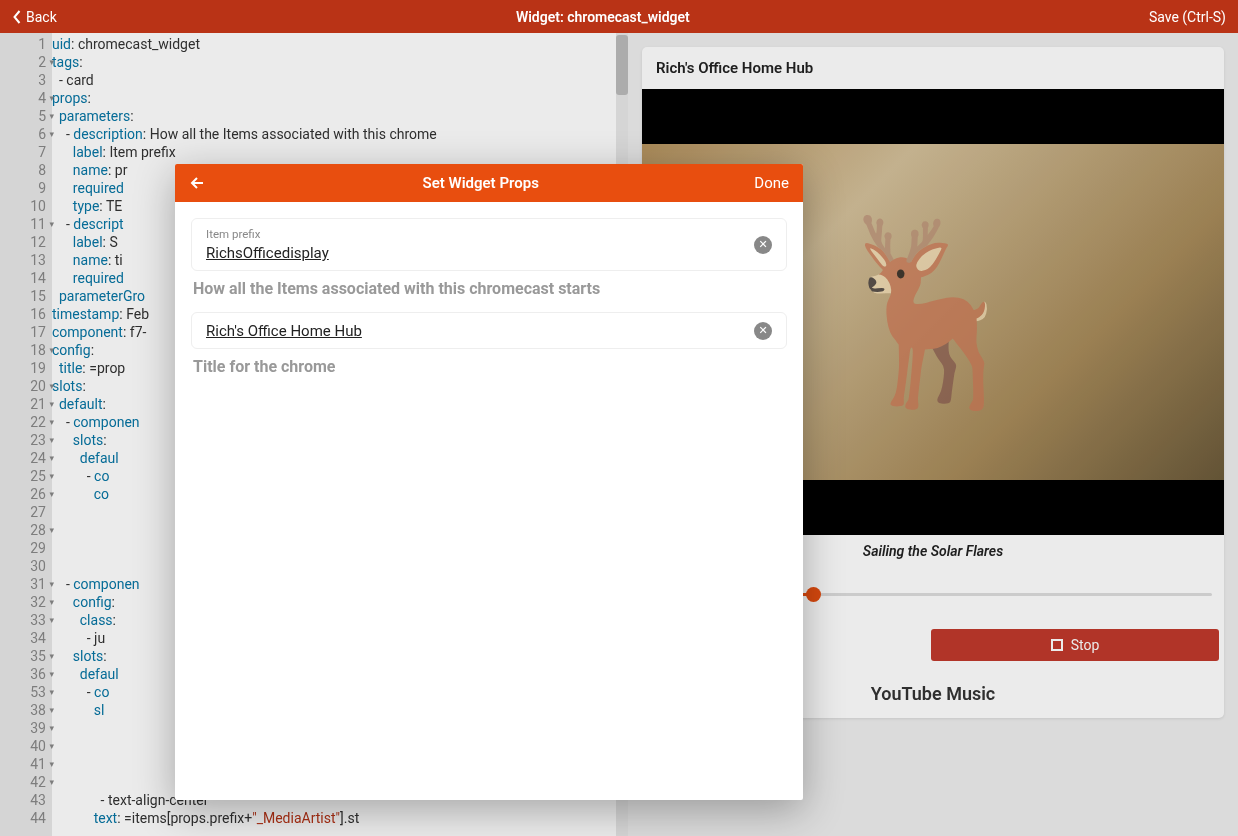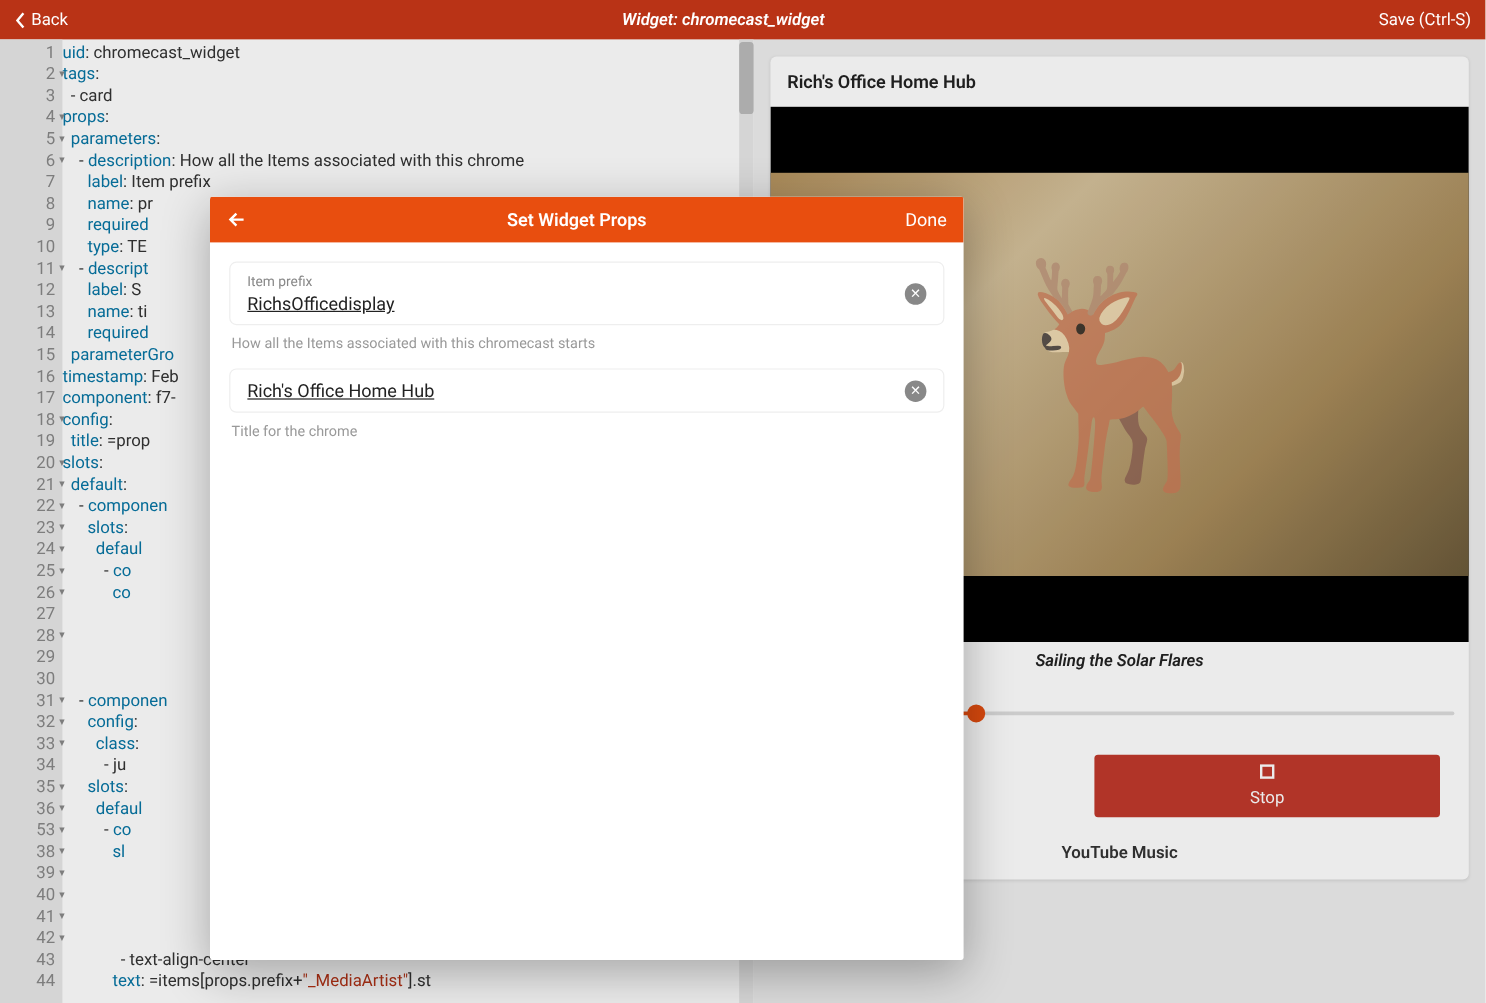--- a/index.html
+++ b/index.html
@@ -2,21 +2,21 @@
 <html><head>
 <meta charset="utf-8">
 <style>
 * { margin: 0; padding: 0; box-sizing: border-box; font-family: -apple-system, BlinkMacSystemFont, "Segoe UI", Roboto, sans-serif; }
 body { background: #f0f0f0; width: 1238px; height: 836px; overflow: hidden; position: relative; }
 
 
 .top-bar { background: #b93316; color: #fff; height: 33px; display: flex; align-items: center; padding: 16px 12px; font-size: 14px; }
 .top-bar .back { display: flex; align-items: center; cursor: pointer; }
 .top-bar .back svg { width: 11px; height: 16px; margin-right: 3px; }
-.top-bar .title { flex: 1; text-align: center; font-weight: 600; font-style: italic; }
+.top-bar .title { flex: 1; text-align: center; font-weight: 600; }
 .top-bar .save { cursor: pointer; }
 
 
 .main { display: flex; height: calc(836px - 33px); }
 
 
 .editor-wrap { width: 628px; background: #fff; display: flex; position: relative; }
 .gutter { width: 52px; background: #e8e8e8; color: #888; font-family: "Courier New", monospace; font-size: 14px; line-height: 18px; text-align: right; padding-top: 2px; user-select: none; }
 .gutter .ln { padding-right: 6px; position:relative; }
 .gutter .fold::after { content:"▾"; font-size:9px; color:#888; position:absolute; right:-2px; }
@@ -37,36 +37,36 @@
 .album-art .band { position:absolute; left:30px; top:50%; transform:translateY(-50%); font-family:serif; font-size:36px; font-weight:bold; color:#7a1f0f; letter-spacing:-2px; }
 .track-title { text-align:center; padding: 8px 0 6px; font-size:14px; font-weight:600; color: #222; font-style: italic; }
 .controls-row { display:flex; align-items:center; padding: 0 12px 10px; gap: 20px; }
 .play-btns { display:flex; gap:0; }
 .play-circle { width:52px; height:52px; border-radius:26px; background:#e97c3a; display:flex; align-items:center; justify-content:center; color:#fff; margin-left:-30px; }
 .next-pill { padding: 0 22px; height:44px; display:flex; align-items:center; justify-content:center; background:#f3f3f3; border:1px solid #e2e2e2; border-radius:22px; color:#555; font-size:18px; margin-left:10px; }
 .slider-wrap { flex:1; position:relative; padding-top: 6px; }
 .slider-track { height:3px; background:#ddd; border-radius:2px; position:relative; }
 .slider-fill { position:absolute; left:0; top:0; height:3px; background:#e84e0f; width:10%; }
 .slider-thumb { position:absolute; top:-6px; left:10%; width:15px; height:15px; background:#e84e0f; border-radius:50%; margin-left:-7px; }
-.stop-btn { margin: 2px 24px 12px; background:#c0392b; color:#fff; text-align:center; padding:8px 0; font-size:14px; border-radius:3px; display:flex; align-items:center; justify-content:center; gap:8px;flex-direction:column; }
+.stop-btn { margin: 2px 5px 12px; background:#c0392b; color:#fff; text-align:center; padding:8px 0; font-size:14px; border-radius:3px; display:flex; align-items:center; justify-content:center; gap:8px; }
 .stop-btn .sq { width:12px; height:12px; border:2px solid #fff; }
-.source-label { text-align:center; padding: 10px 0 14px; font-size:14px; font-weight:600; color:#333; }
+.source-label { text-align:center; padding: 10px 0 14px; font-size:18px; font-weight:600; color:#333; }
 .modal { position:absolute; top:164px; left:175px; width:628px; height:636px; background:#fff; box-shadow:0 10px 40px rgba(0,0,0,0.3); border-radius:2px; overflow:hidden; pointer-events:auto; }
 .modal-header { background:#e84e0f; color:#fff; height:38px; display:flex; align-items:center; padding:0 14px; font-size:15px; }
 .modal-header .marrow { cursor:pointer; display:flex; }
 .modal-header .marrow svg { width:18px; height:18px; }
 .modal-header .mtitle { flex:1; text-align:center; font-weight:600; }
 .modal-header .mdone { cursor:pointer; }
 .modal-body { padding: 16px; }
 .field-card { background:#fff; border:1px solid #eee; border-radius:6px; margin-bottom:6px; padding: 8px 14px; display:flex; align-items:center; }
 .field-inner { flex:1; }
 .field-label { font-size:11.5px; color:#888; margin-bottom:2px; }
 .field-value { font-size:15px; color:#222; border:none; outline:none; width:100%; background:transparent;text-decoration:underline; }
 .clear-btn { width:18px; height:18px; background:#888; border-radius:50%; color:#fff; display:flex; align-items:center; justify-content:center; font-size:11px; cursor:pointer; }
-.field-help { font-size:12px; color:#999; padding: 2px 2px 14px; }
+.field-help { font-size:16px; color:#999; padding: 2px 2px 14px; font-weight: bold; }
 
 
 .dimmed { filter: brightness(0.92); }
 </style>
 </head>
 <body>
 
 <div class="top-bar">
   <div class="back">
     <svg viewBox="0 0 10 16" fill="none" stroke="#fff" stroke-width="2">

